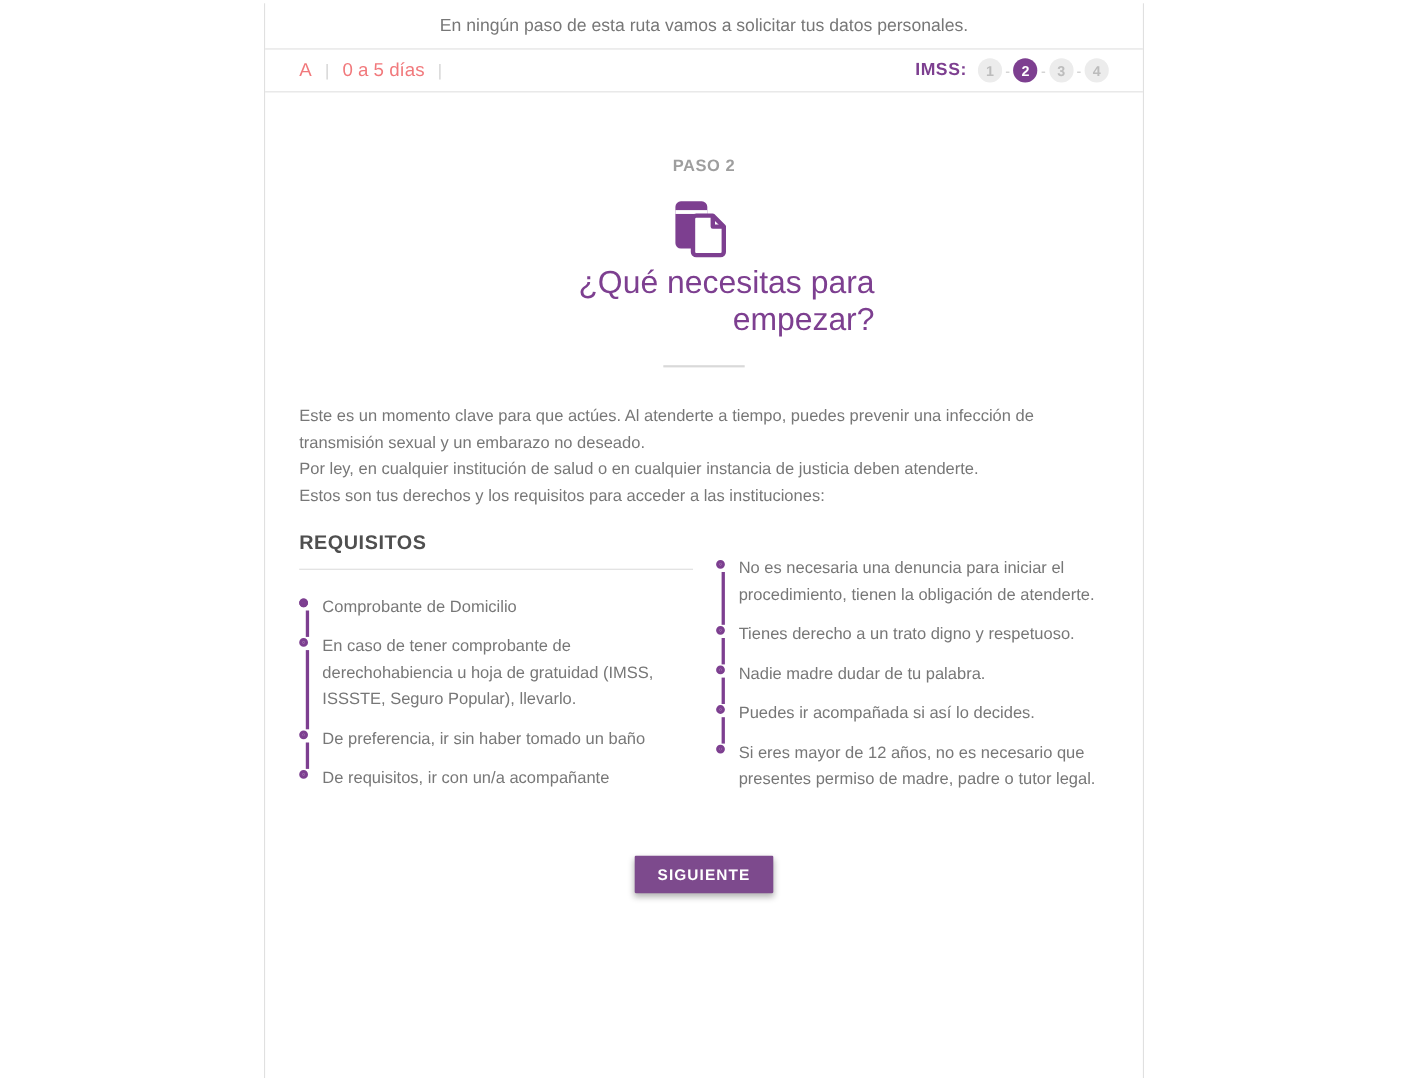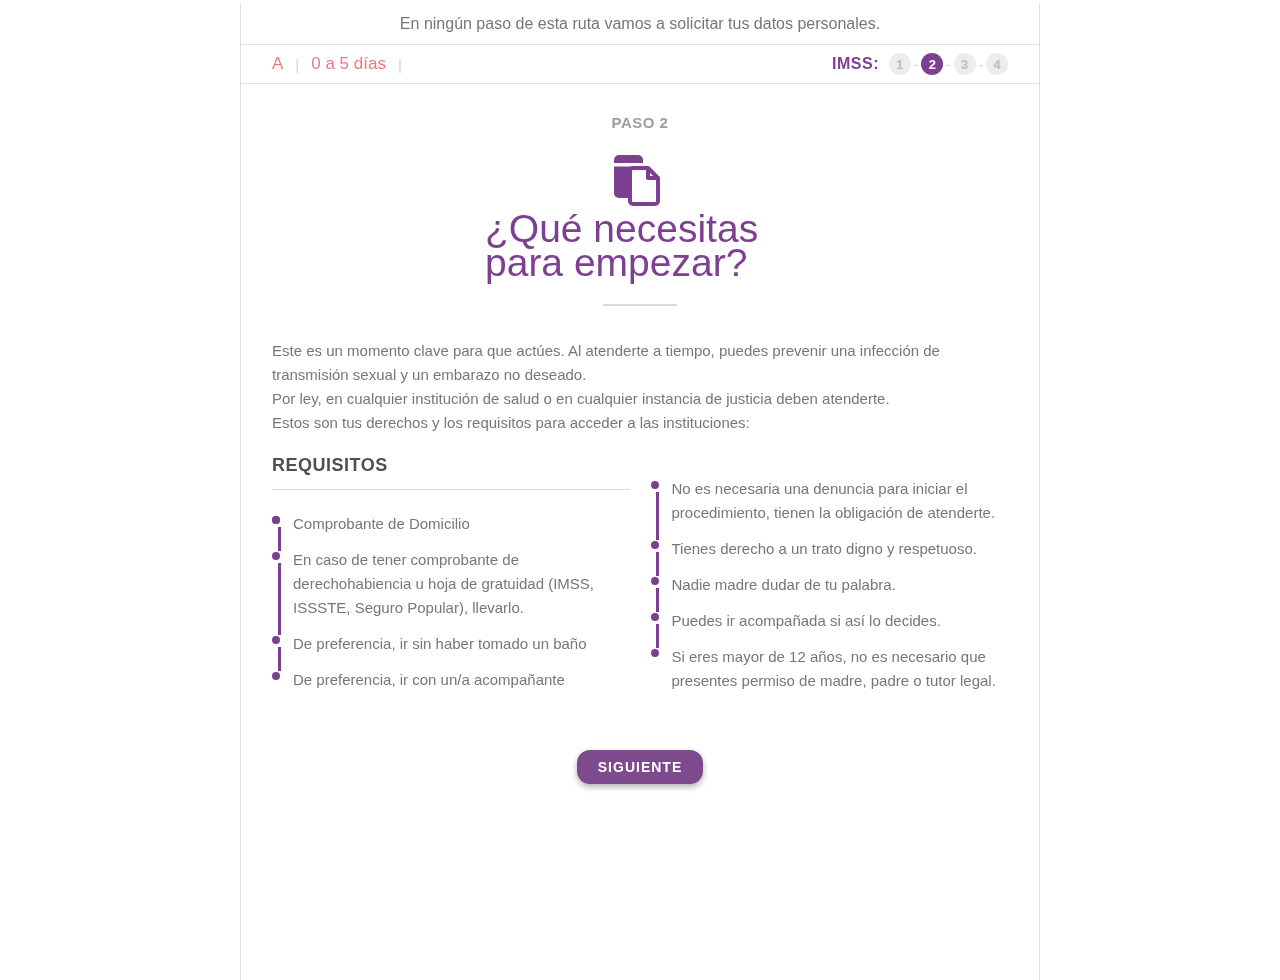--- a/index.html
+++ b/index.html
@@ -48,27 +48,27 @@
     width:22px;height:22px;border-radius:50%;
     background:var(--circle-bg);color:var(--circle-text);
     display:flex;align-items:center;justify-content:center;
     font-size:13px;font-weight:bold;cursor:pointer;flex:0 0 auto;
   }
   .step-circle.active{background:var(--accent);color:#ffffff;}
   .step-sep{color:#c9c9c9;font-size:13px;margin:0 3px;}
   
   .step-main{padding:0 31px;}
   .eyebrow{
-    margin-top:30px;text-align:center;
+    margin-top:58px;text-align:center;
     color:var(--muted);font-weight:bold;font-size:15px;letter-spacing:.5px;
   }
   .step-icon{display:flex;justify-content:center;margin-top:23px;}
   .page-title{
-    margin:6px auto 0;max-width:310px;text-align:left;
-    color:var(--accent);font-weight:normal;font-size:39px;line-height:34px;
+    margin:6px auto 0;max-width:310px;text-align:right;
+    color:var(--accent);font-weight:normal;font-size:29px;line-height:34px;
   }
   .title-divider{
     width:74px;height:0;border-top:2px solid #d9d9d9;margin:24px auto 0;
   }
   .intro{margin-top:33px;font-size:15px;line-height:24px;color:var(--text);}
   .intro p{margin:0;}
   
   .columns{display:flex;gap:21px;margin-top:20px;}
   .column{flex:1;min-width:0;}
   .col-heading{
@@ -87,21 +87,21 @@
   .bullet-list li:last-child::after{display:none;}
   .bullet-list li .marker{
     position:absolute;left:0;top:4px;width:8px;height:8px;border-radius:50%;
     border:3px solid var(--accent);
     background:radial-gradient(circle at center,var(--accent) 0 2px,#ffffff 2.4px);
     z-index:1;
   }
   
   .next-btn{
     display:block;margin:45px auto 0;min-width:126px;height:34px;padding:0 20px;
-    background:var(--button);color:#ffffff;border:none;border-radius:13px;
+    background:var(--button);color:#ffffff;border:none;border-radius:1px;
     font-family:"Liberation Sans",sans-serif;font-size:14px;font-weight:bold;letter-spacing:1px;
     box-shadow:0 3px 6px rgba(0,0,0,.3);cursor:pointer;
   }
 </style>
 </head>
 <body>
 
 <div class="page">
   <div class="content-col">
 
@@ -153,21 +153,21 @@
 
       <div class="columns">
 
         <div class="column">
           <h2 class="col-heading">REQUISITOS</h2>
           <ul class="bullet-list">
             <li><span class="marker"></span></li>
             <li><span class="marker"></span><span>Comprobante de Domicilio</span></li>
             <li><span class="marker"></span><span>En caso de tener comprobante de derechohabiencia u hoja de gratuidad (IMSS, ISSSTE, Seguro Popular), llevarlo.</span></li>
             <li><span class="marker"></span><span>De preferencia, ir sin haber tomado un baño</span></li>
-            <li><span class="marker"></span><span>De preferencia, ir con un/a acompañante</span></li>
+            <li><span class="marker"></span><span>De requisitos, ir con un/a acompañante</span></li>
           </ul>
         </div>
 
         <div class="column">
           <ul class="bullet-list">
             <li><span class="marker"></span><span>No es necesaria una denuncia para iniciar el procedimiento, tienen la obligación de atenderte.</span></li>
             <li><span class="marker"></span><span>Tienes derecho a un trato digno y respetuoso.</span></li>
             <li><span class="marker"></span><span>Nadie madre dudar de tu palabra.</span></li>
             <li><span class="marker"></span><span>Puedes ir acompañada si así lo decides.</span></li>
             <li><span class="marker"></span><span>Si eres mayor de 12 años, no es necesario que presentes permiso de madre, padre o tutor legal.</span></li>

